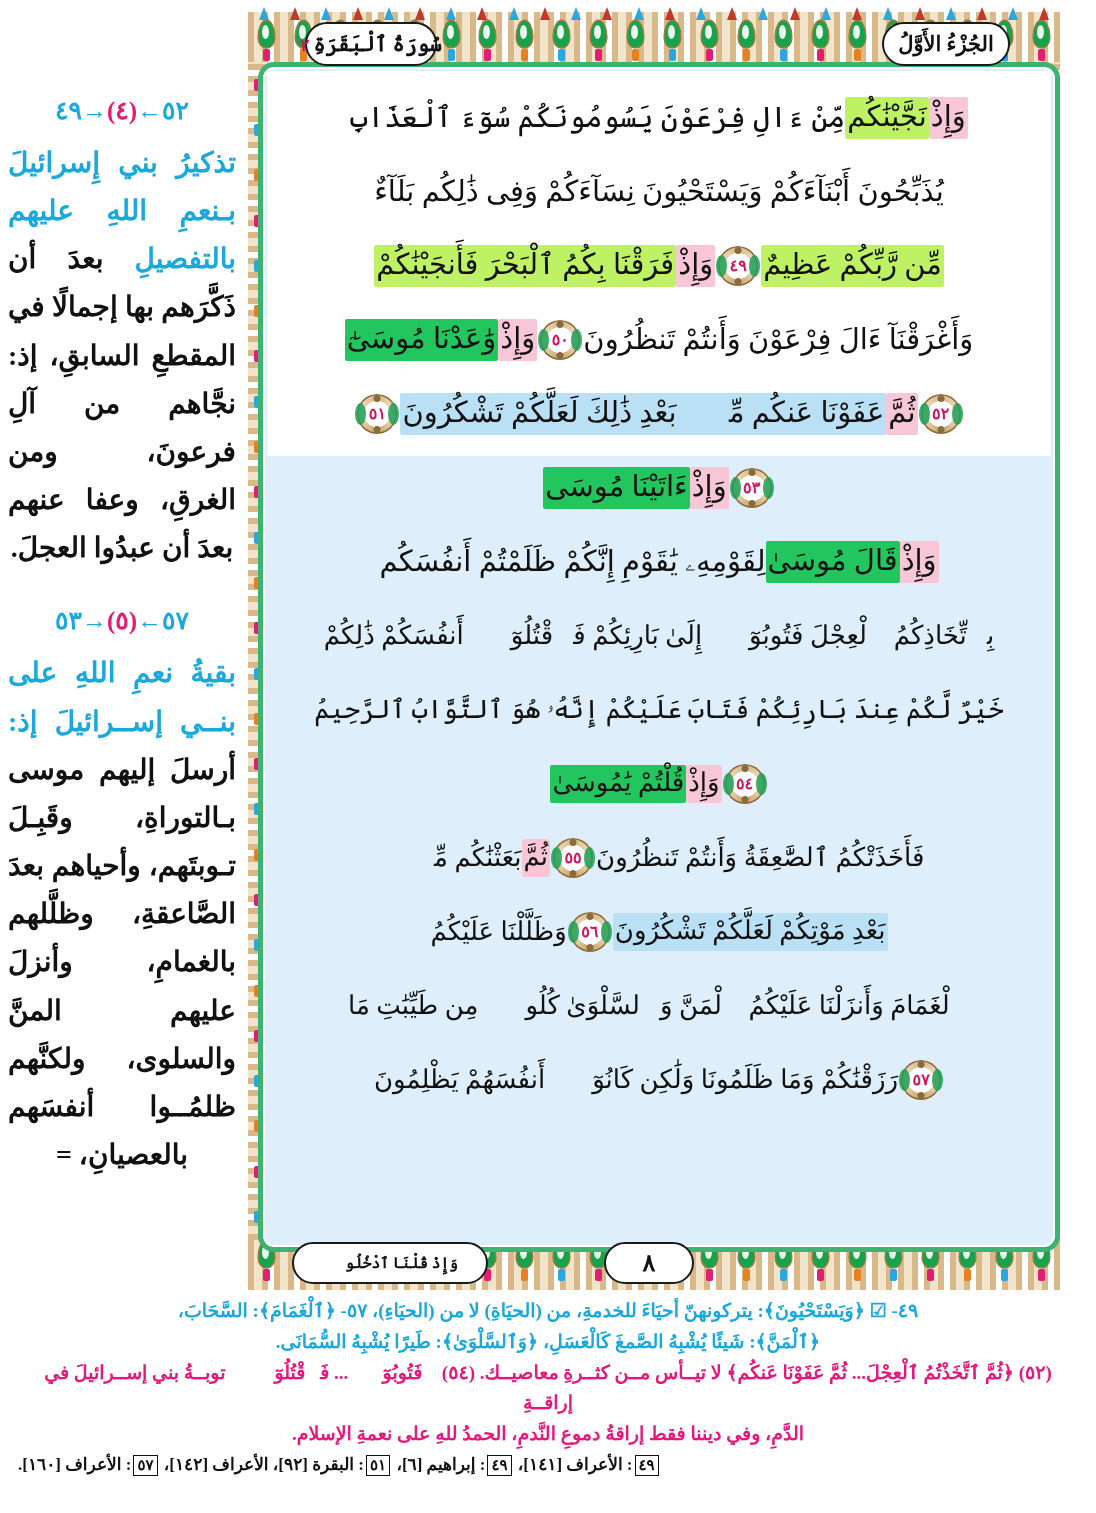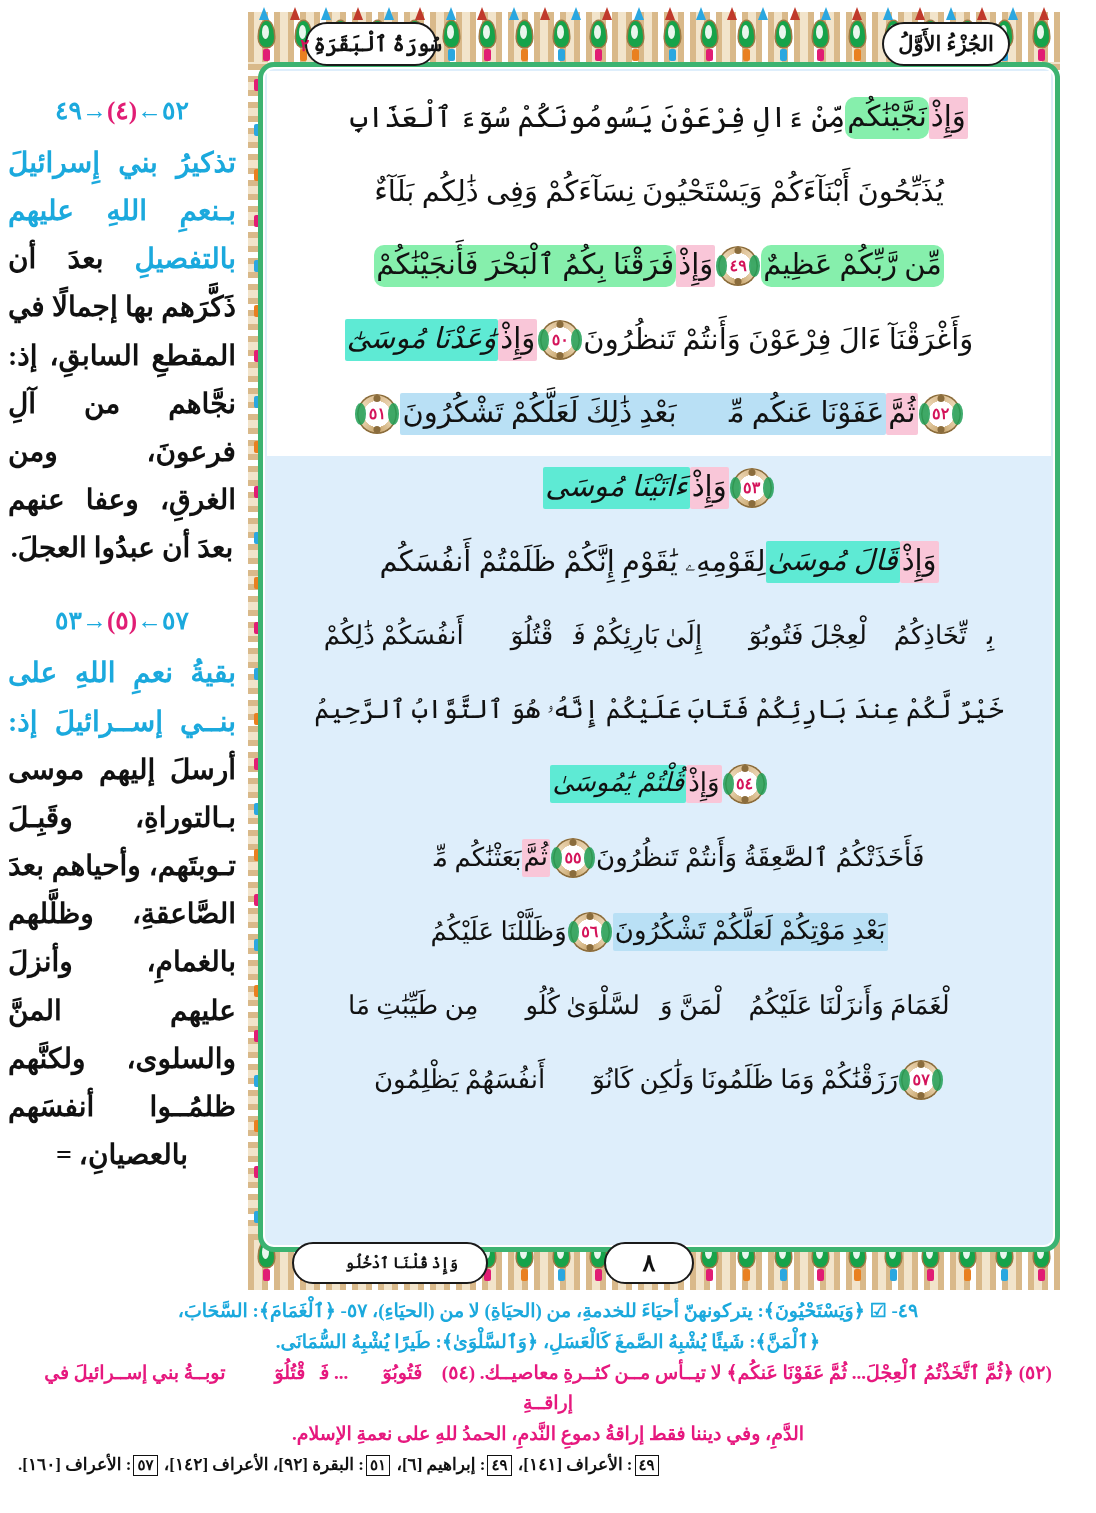--- a/index.html
+++ b/index.html
@@ -89,22 +89,22 @@
     height:74px;display:flex;align-items:center;justify-content:center;
     direction:rtl;white-space:nowrap;position:relative;
   }
   .ar{
     font-family:"Liberation Serif","DejaVu Serif",serif;
     font-size:29px;line-height:1.15;color:#111;letter-spacing:-.3px;
   }
   .ar.sm{font-size:26px;}
   .hl{padding:3px 2px 5px;border-radius:2px;}
   .hl-pink{background:#f9c6d8;}
-  .hl-gray{background:#86efac;border-radius:10px;}
-  .hl-yellow{background:#5eead4;font-style:italic;}
+  .hl-gray{background:#bef264;}
+  .hl-yellow{background:#22c55e;}
   .hl-blue{background:#b9e0f5;}
 
   
   .ayah{
     display:inline-flex;align-items:center;justify-content:center;
     width:40px;height:40px;margin:0 3px;vertical-align:middle;
     background:
       radial-gradient(circle at 50% 50%, #ffffff 0 46%, rgba(0,0,0,0) 47%),
       conic-gradient(from 0deg,#d9b98a,#f5e7cd,#c8a46a,#f5e7cd,#d9b98a);
     border-radius:50%;

